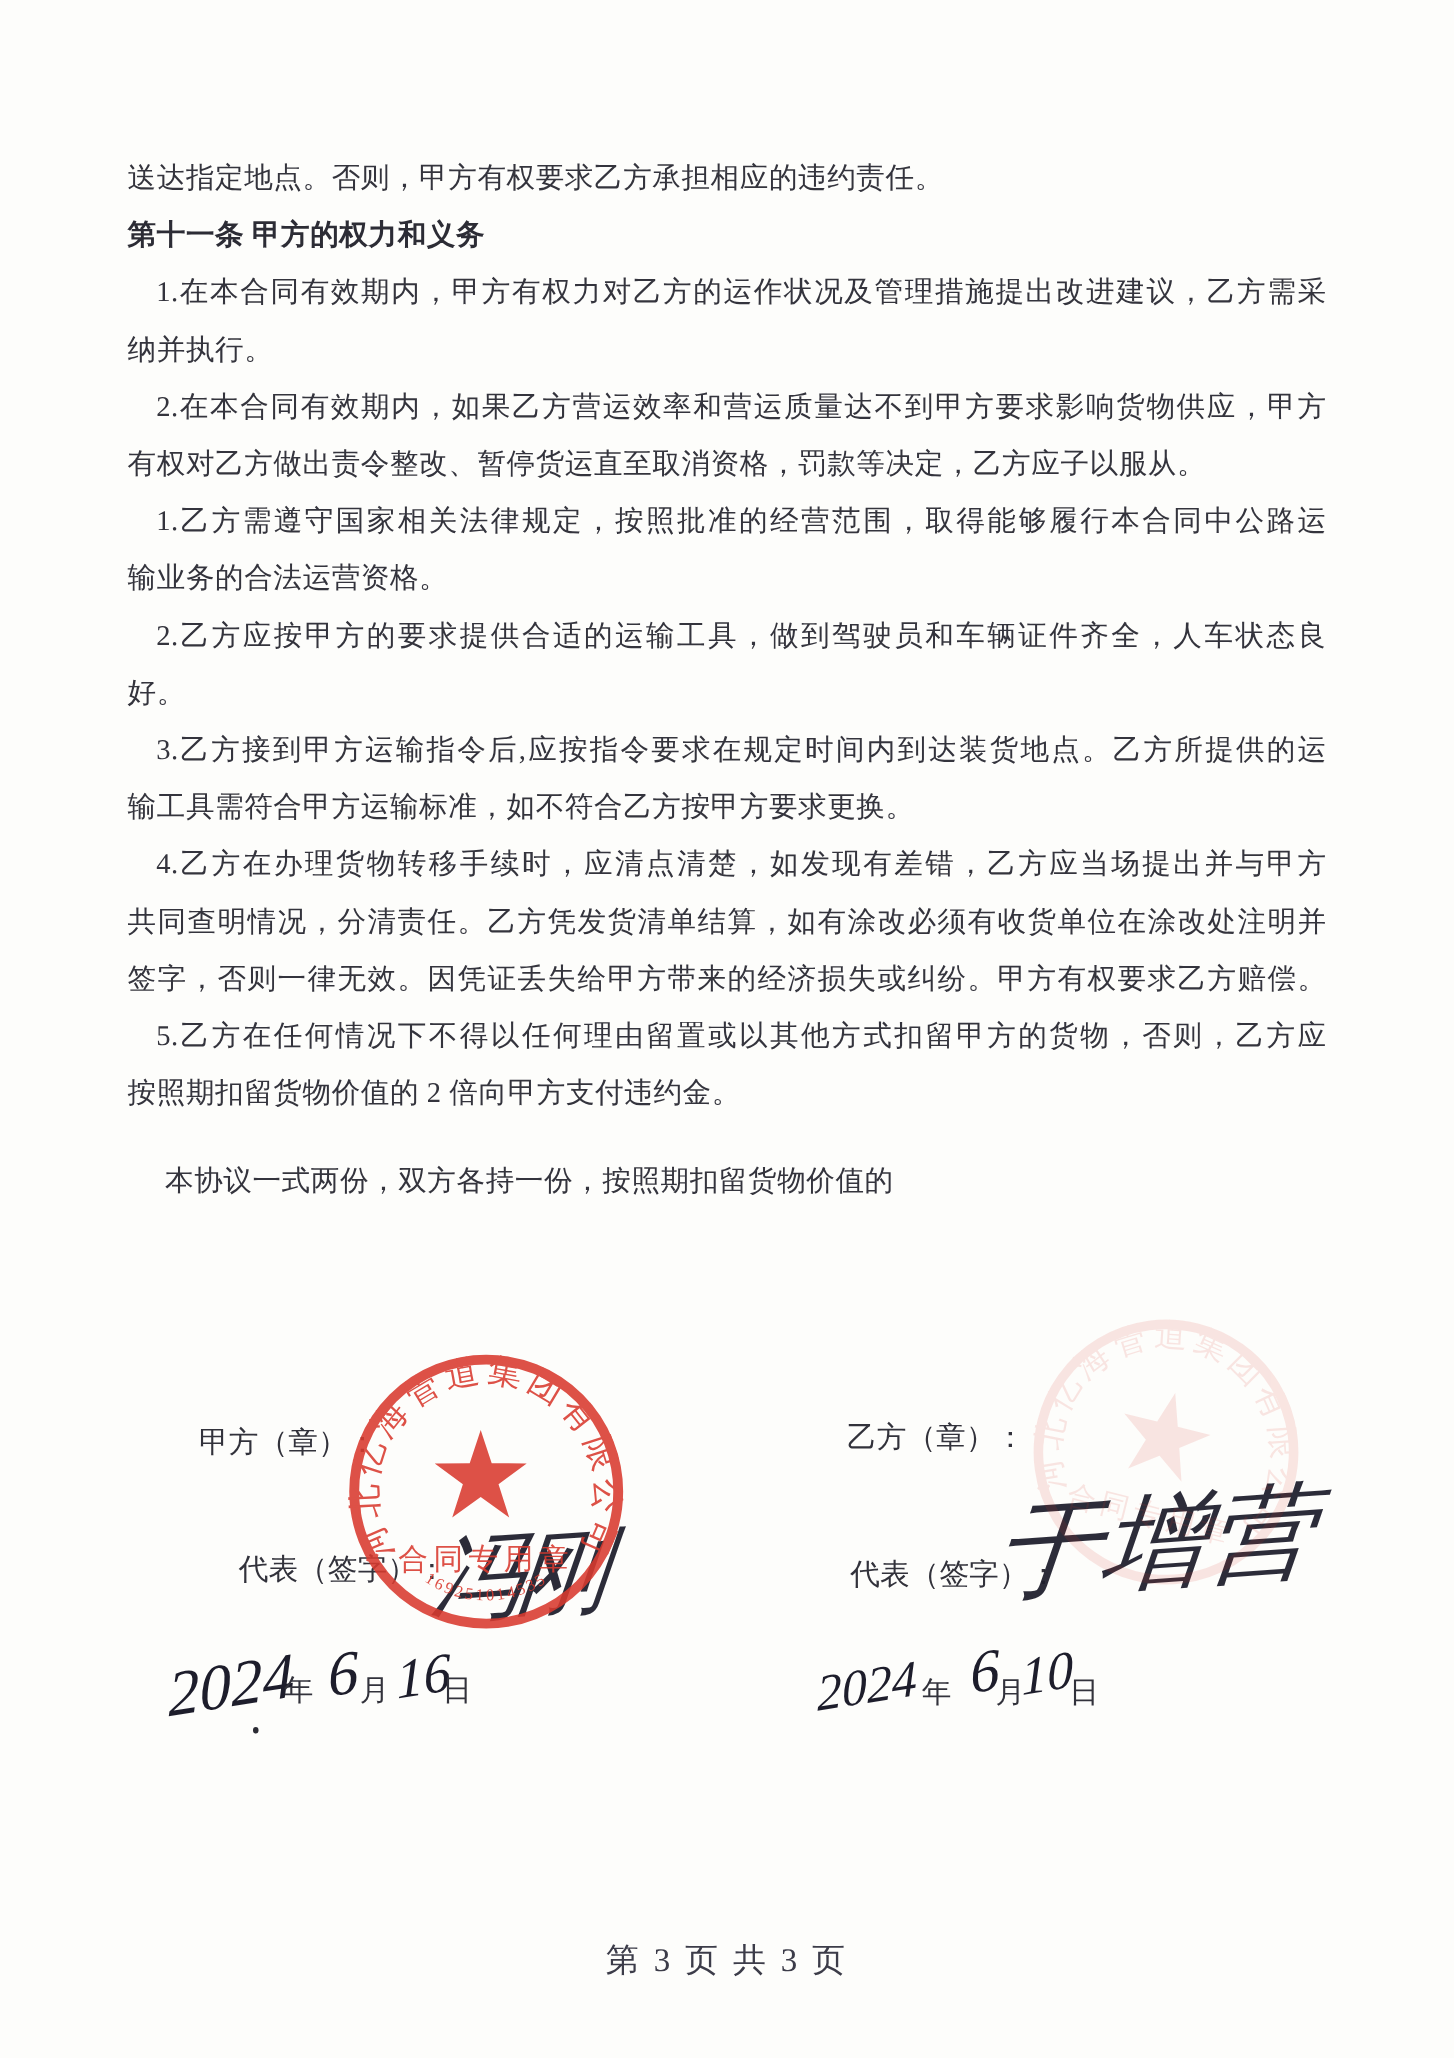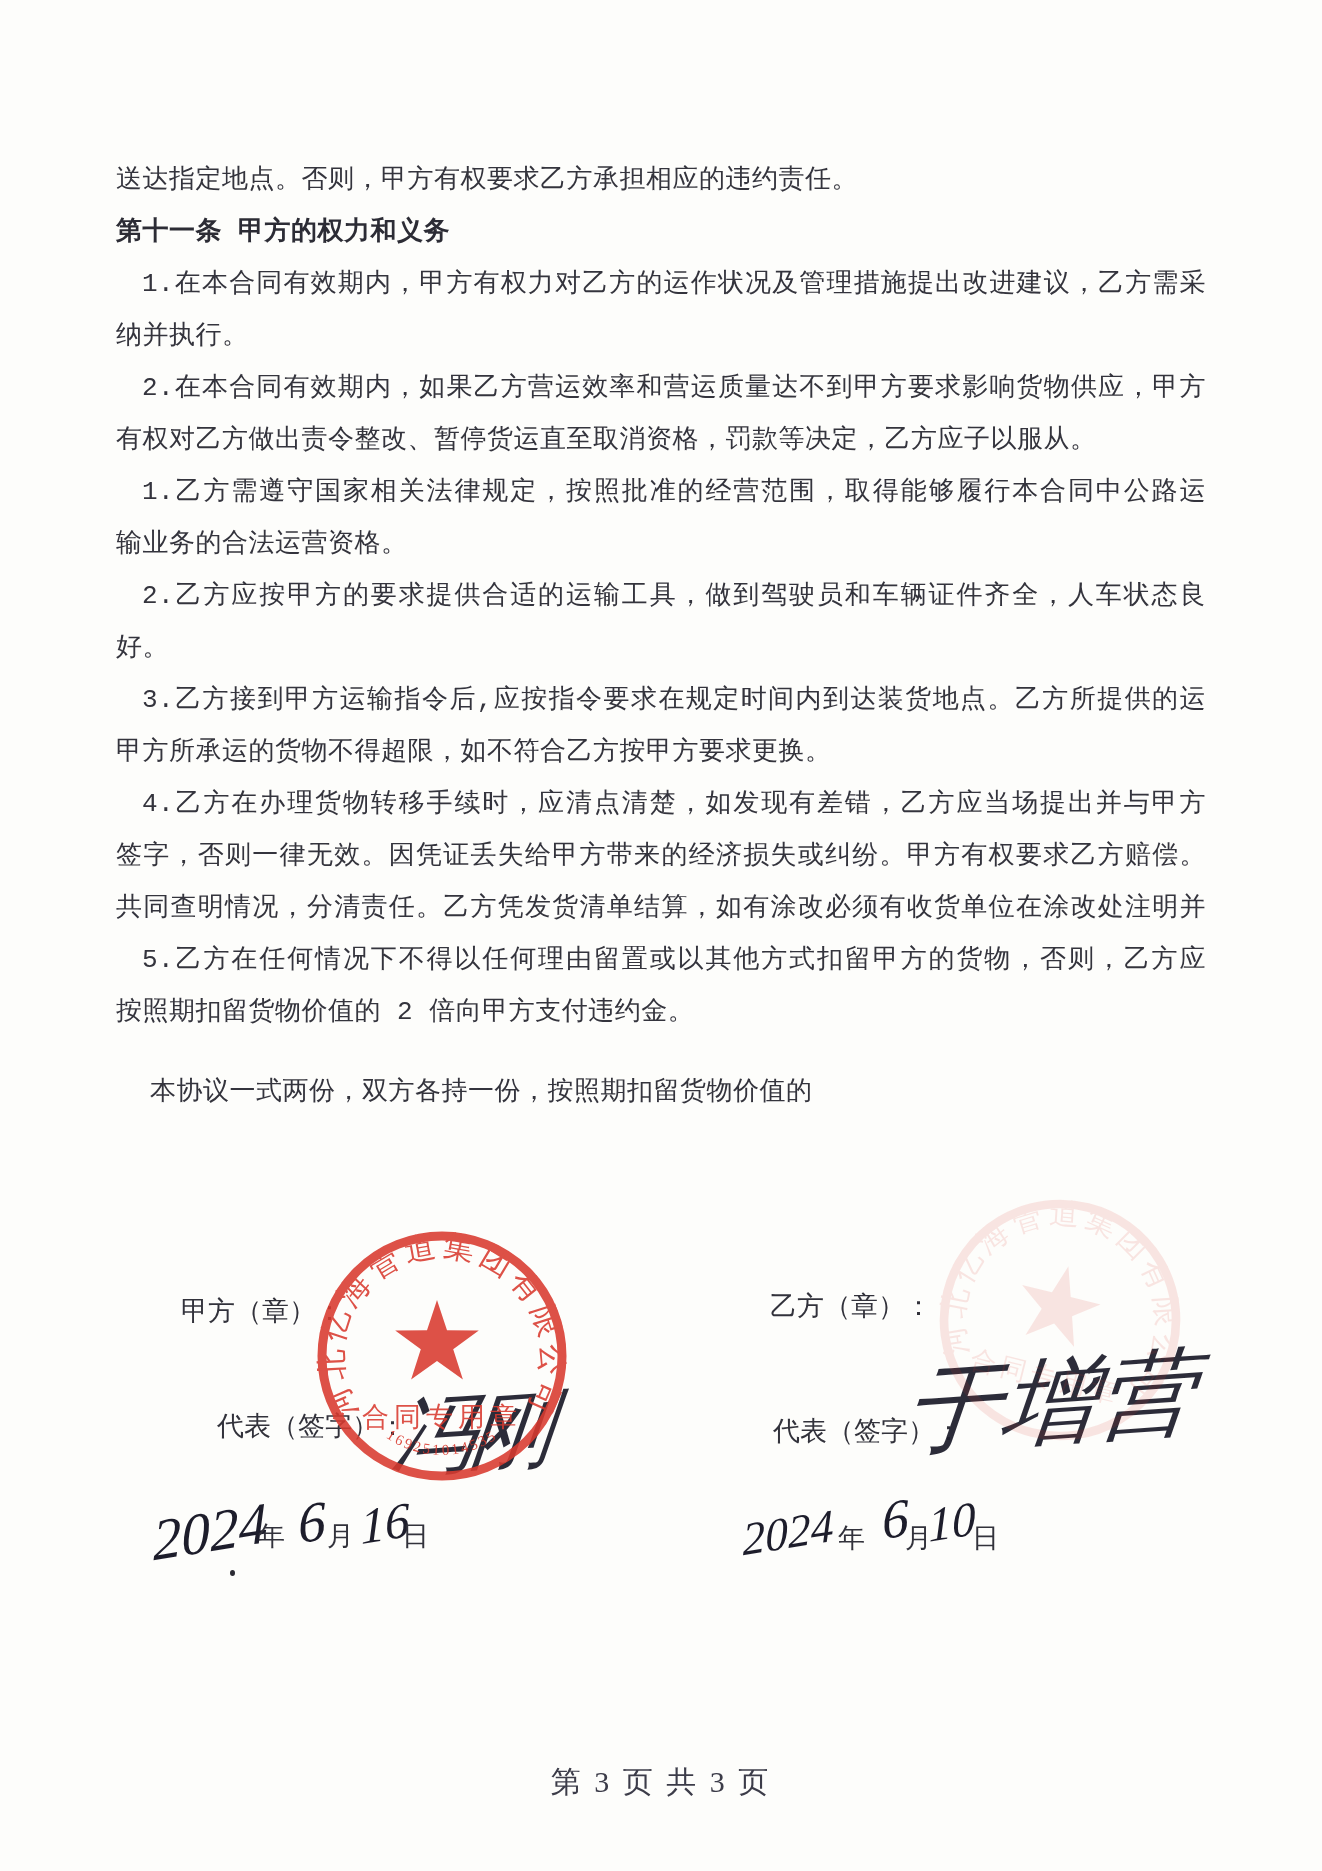--- a/index.html
+++ b/index.html
@@ -2,21 +2,21 @@
 <html><head>
 <meta charset="utf-8">
 <style>
   html,body{margin:0;padding:0;background:#e8e8e8;}
   .page{
     position:relative;width:1322px;height:1871px;margin:0 auto;
     background:#fdfdfb;overflow:hidden;
     font-family:"Liberation Serif","DejaVu Serif",serif;
     color:#34343d;
   }
-  .content{position:absolute;left:116px;top:154px;width:1090px;font-family:Liberation Mono, monospace;}
+  .content{position:absolute;left:116px;top:136px;width:1090px;}
   .ln{height:52px;line-height:52px;font-size:26px;white-space:nowrap;letter-spacing:.5px;}
   .just{white-space:normal;text-align:justify;text-align-last:justify;text-justify:inter-character;overflow:hidden;}
   .bold{font-weight:bold;color:#2c2c35;}
   .ind{text-indent:26px;}
   .closing{margin-top:28px;text-indent:34px;}
   .label{position:absolute;font-size:27px;white-space:nowrap;color:#32323b;}
   .unit{position:absolute;font-size:27px;color:#32323b;}
   .hand{position:absolute;display:inline-block;color:#1d1d2b;
         font-style:italic;white-space:nowrap;line-height:1;}
   .hand-sig{transform:rotate(-4deg) skewX(-10deg);opacity:.93;}
@@ -39,24 +39,24 @@
     <div class="ln bold">第十一条 甲方的权力和义务</div>
     <div class="ln ind just">1.在本合同有效期内，甲方有权力对乙方的运作状况及管理措施提出改进建议，乙方需采</div>
     <div class="ln">纳并执行。</div>
     <div class="ln ind just">2.在本合同有效期内，如果乙方营运效率和营运质量达不到甲方要求影响货物供应，甲方</div>
     <div class="ln">有权对乙方做出责令整改、暂停货运直至取消资格，罚款等决定，乙方应子以服从。</div>
     <div class="ln ind just">1.乙方需遵守国家相关法律规定，按照批准的经营范围，取得能够履行本合同中公路运</div>
     <div class="ln">输业务的合法运营资格。</div>
     <div class="ln ind just">2.乙方应按甲方的要求提供合适的运输工具，做到驾驶员和车辆证件齐全，人车状态良</div>
     <div class="ln">好。</div>
     <div class="ln ind just">3.乙方接到甲方运输指令后,应按指令要求在规定时间内到达装货地点。乙方所提供的运</div>
-    <div class="ln">甲方所承运的货物不得超限，如不符合乙方按甲方要求更换。</div>
+    <div class="ln">输工具需符合甲方运输标准，如不符合乙方按甲方要求更换。</div>
     <div class="ln ind just">4.乙方在办理货物转移手续时，应清点清楚，如发现有差错，乙方应当场提出并与甲方</div>
+    <div class="ln just">共同查明情况，分清责任。乙方凭发货清单结算，如有涂改必须有收货单位在涂改处注明并</div>
     <div class="ln just">签字，否则一律无效。因凭证丢失给甲方带来的经济损失或纠纷。甲方有权要求乙方赔偿。</div>
-    <div class="ln just">共同查明情况，分清责任。乙方凭发货清单结算，如有涂改必须有收货单位在涂改处注明并</div>
     <div class="ln ind just">5.乙方在任何情况下不得以任何理由留置或以其他方式扣留甲方的货物，否则，乙方应</div>
     <div class="ln">按照期扣留货物价值的 2 倍向甲方支付违约金。</div>
     <div class="ln closing">本协议一式两份，双方各持一份，按照期扣留货物价值的</div>
   </div>
 
   <div class="label" style="left:181px;top:1293px;">甲方（章）：</div>
   <div class="label" style="left:770px;top:1288px;font-family:Liberation Mono, monospace;">乙方（章）：</div>
   <div class="label" style="left:217px;top:1408px;">代表（签字）：</div>
   <div class="label" style="left:773px;top:1413px;">代表（签字）：</div>
 

